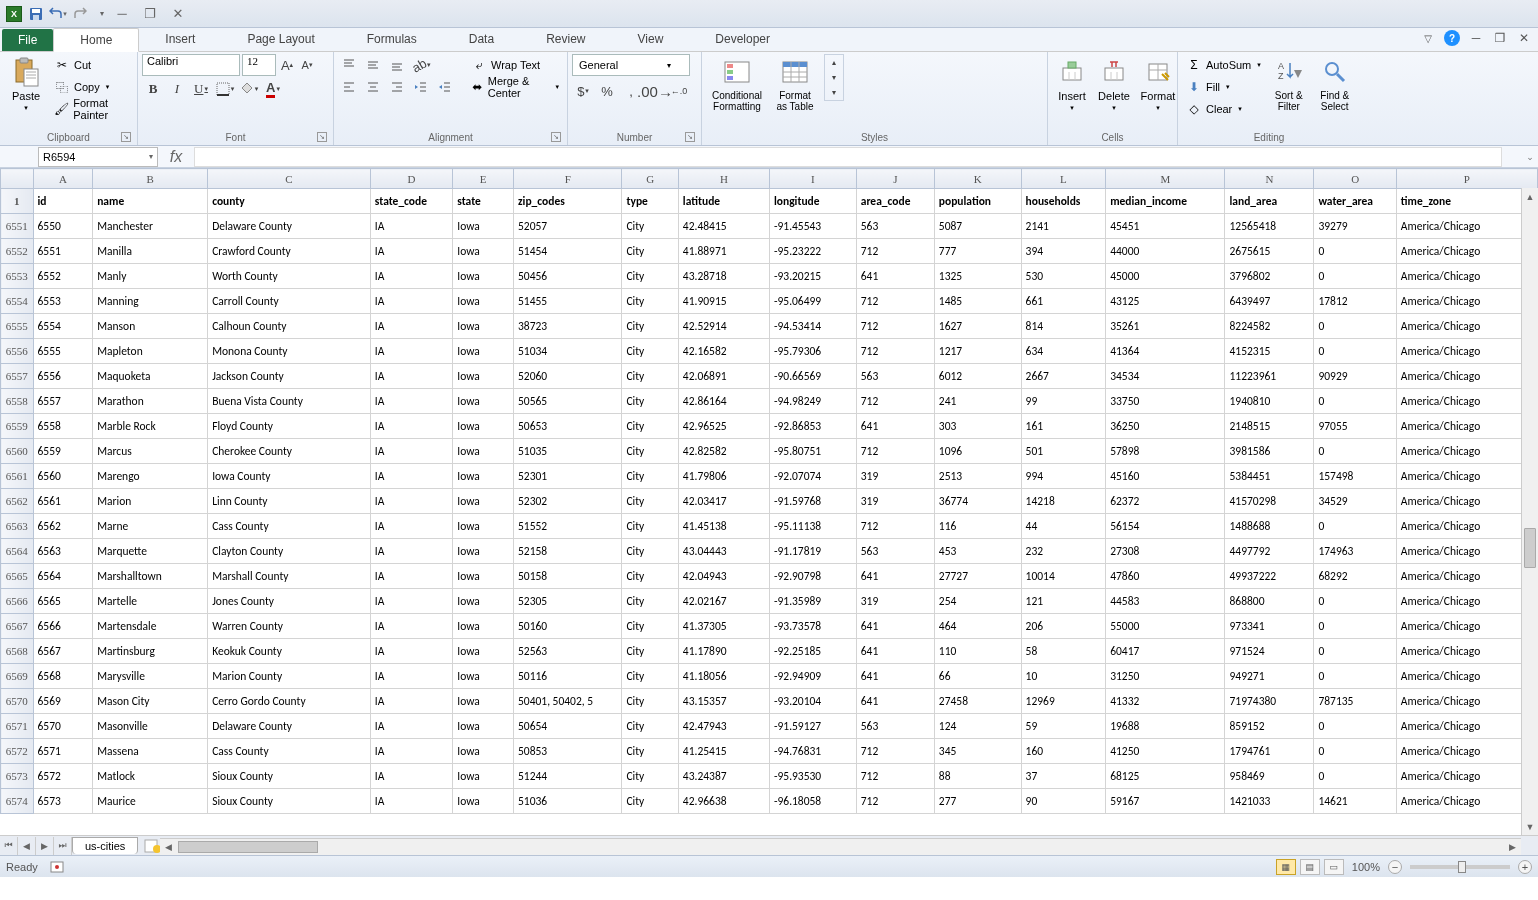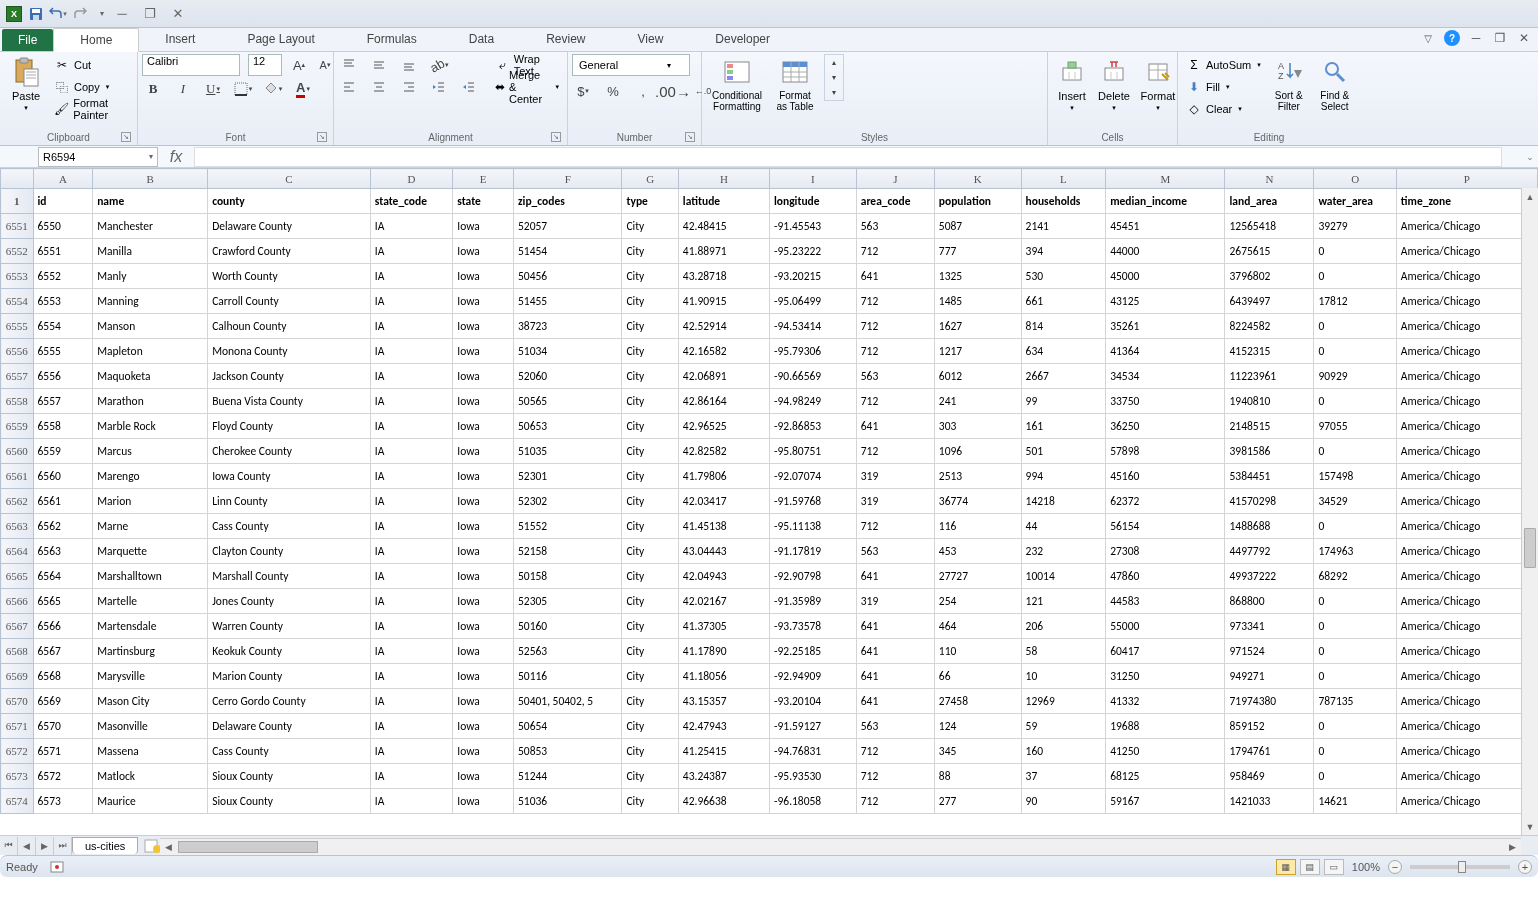--- a/index.html
+++ b/index.html
@@ -29,25 +29,25 @@
 .group-body { flex: 1; display: flex; align-items: flex-start; gap: 2px; }
 .group-label { height: 16px; font-size: 10px; color: #666; text-align: center; display: flex; align-items: center; justify-content: center; position: relative; }
 .group-launcher { position: absolute; right: 2px; width: 10px; height: 10px; border: 1px solid #999; font-size: 7px; display: flex; align-items: center; justify-content: center; cursor: pointer; }
 
 .big-btn { display: flex; flex-direction: column; align-items: center; justify-content: center; padding: 2px 6px; cursor: pointer; font-size: 11px; gap: 2px; }
 .big-btn .ico { width: 32px; height: 32px; display: flex; align-items: center; justify-content: center; font-size: 22px; }
 .small-row { display: flex; align-items: center; gap: 4px; padding: 2px 4px; font-size: 11px; cursor: pointer; height: 22px; }
 .small-row .ico { width: 16px; height: 16px; display: flex; align-items: center; justify-content: center; font-size: 12px; }
 
 .stack { display: flex; flex-direction: column; }
-.row { display: flex; align-items: center; gap: 8px; }
+.row { display: flex; align-items: center; gap: 2px; }
 
 .font-select { height: 22px; border: 1px solid #abb; font-size: 11px; padding: 0 14px 0 4px; background: #fff; cursor: pointer; }
 .font-name { width: 98px; }
-.font-size { width: 34px; }
+.font-size { width: 34px; font-family: Liberation Serif, serif; }
 .ico-btn { width: 22px; height: 22px; border: 1px solid transparent; display: flex; align-items: center; justify-content: center; cursor: pointer; font-size: 13px; color: #444; }
 .ico-btn.small { width: 18px; }
 .ico-btn .dd { font-size: 7px; margin-left: 1px; }
 .bold { font-weight: bold; font-family: "Times New Roman"; }
 .italic { font-style: italic; font-family: "Times New Roman"; }
 .underline { text-decoration: underline; font-family: "Times New Roman"; }
 
 .number-select { height: 22px; width: 118px; border: 1px solid #abb; background: #fff; font-size: 11px; padding: 0 18px 0 6px; display: flex; align-items: center; cursor: pointer; }
 
 .style-cell { width: 92px; height: 22px; border: 1px solid #ccc; display: flex; align-items: center; padding: 0 6px; font-size: 11px; cursor: pointer; }
@@ -78,21 +78,21 @@
 .hscroll-thumb { position: absolute; top: 2px; bottom: 2px; left: 2px; width: 140px; background: #cdcdcd; border: 1px solid #aaa;}
 
 
 .sheet-tabs-row { height: 20px; display: flex; align-items: center; background: #e8ecf3; border-top: 1px solid #ccc; font-size: 11px; position: relative;}
 .sheet-nav { display: flex; }
 .sheet-nav-btn { width: 18px; height: 18px; display: flex; align-items: center; justify-content: center; border-right: 1px solid #ccc; cursor: pointer; font-size: 9px; color: #666;}
 .sheet-tab { padding: 2px 12px; background: #fff; border: 1px solid #aaa; border-bottom: none; border-radius: 0 0 4px 4px; margin-top: -1px; cursor: pointer;}
 .sheet-add { width: 22px; height: 16px; margin-left: 4px; display: flex; align-items: center; justify-content: center; cursor: pointer; color: #888;}
 
 
-.statusbar { height: 22px; display: flex; align-items: center; background: linear-gradient(#eaf0f8,#dce4ee); border-top: 1px solid #b8c4d6; font-size: 11px; padding: 0 6px; color: #555; border-radius: 7px;}
+.statusbar { height: 22px; display: flex; align-items: center; background: linear-gradient(#eaf0f8,#dce4ee); border-top: 1px solid #b8c4d6; font-size: 11px; padding: 0 6px; color: #555;}
 .status-right { margin-left: auto; display: flex; align-items: center; gap: 4px;}
 .view-btn { width: 20px; height: 16px; border: 1px solid #bbb; background: #f5f5f5; cursor: pointer; display: flex; align-items: center; justify-content: center; font-size: 9px;}
 .view-btn.active { background: #ffe9a8; border-color: #c9a227;}
 .zoom-slider { width: 100px; height: 4px; background: #ccc; position: relative; margin: 0 4px;}
 .zoom-thumb { position: absolute; top: -4px; left: 48px; width: 8px; height: 12px; background: #eee; border: 1px solid #888;}
 .zoom-btn { width: 14px; height: 14px; border: 1px solid #aaa; display: flex; align-items: center; justify-content: center; font-size: 11px; cursor: pointer; border-radius: 50%; background: #f5f5f5;}
 
 svg { display: block; }
 </style>
 </head>

